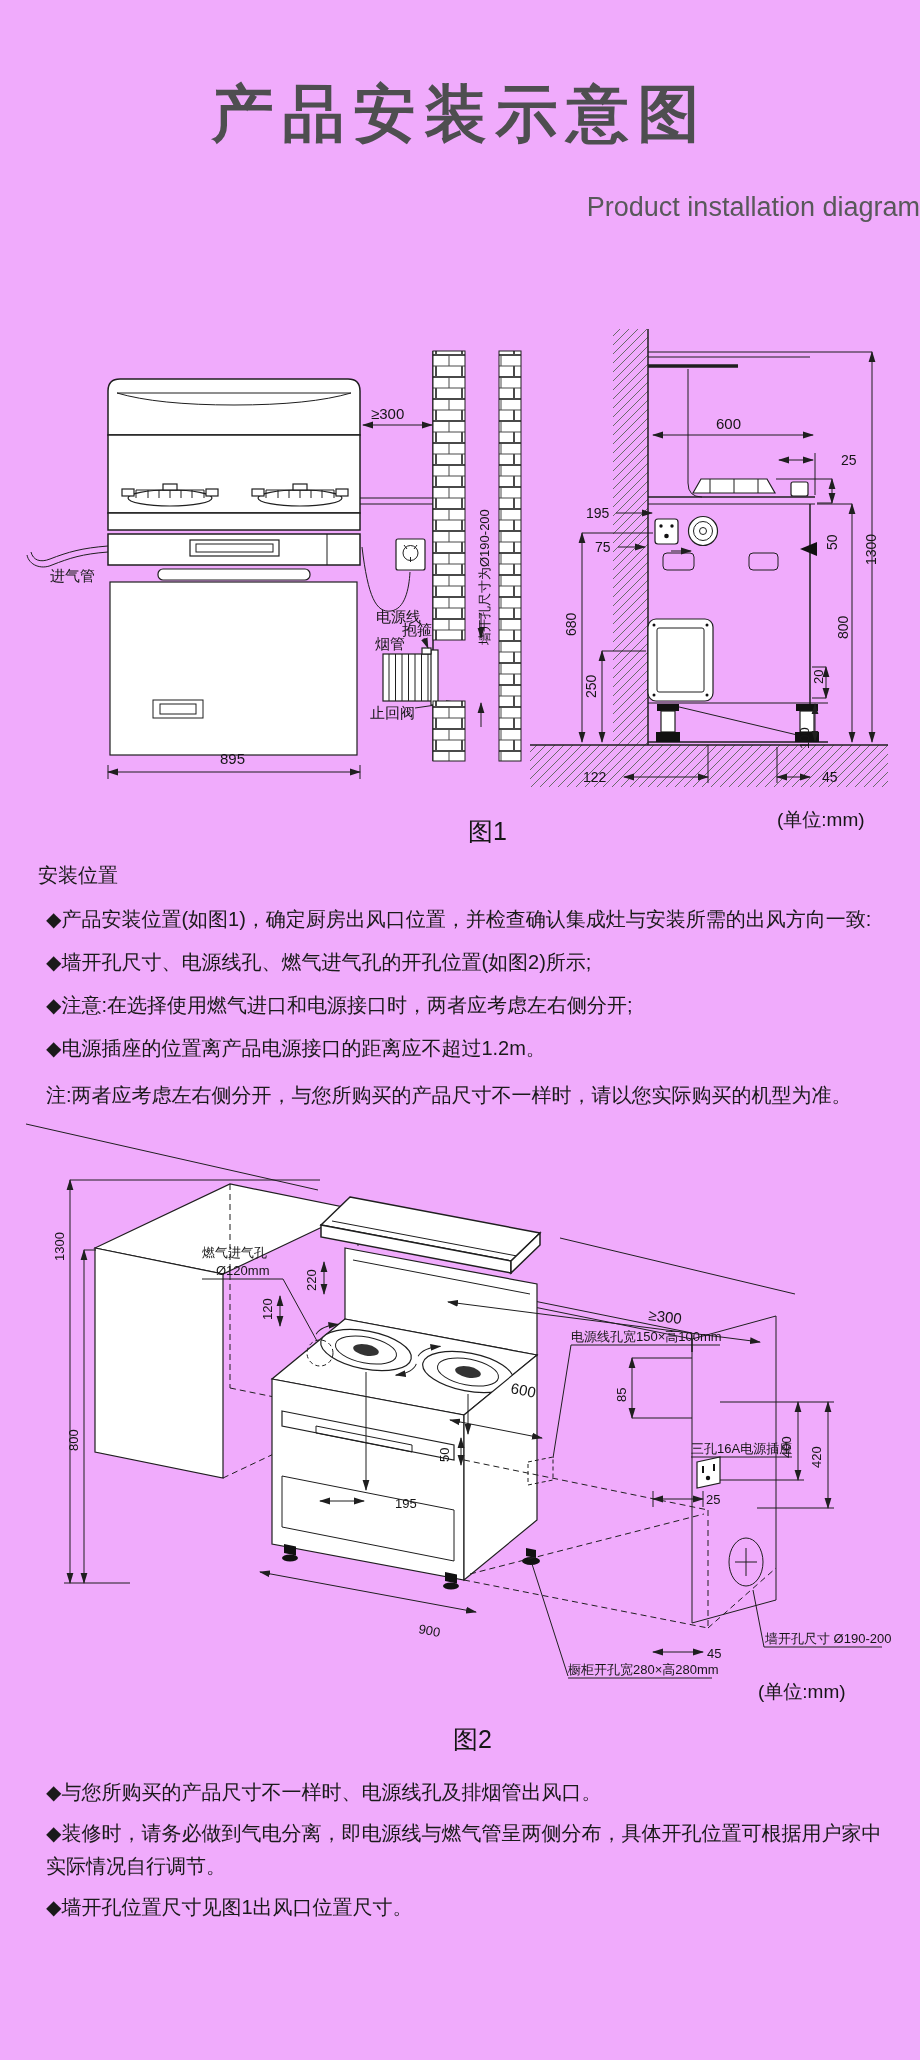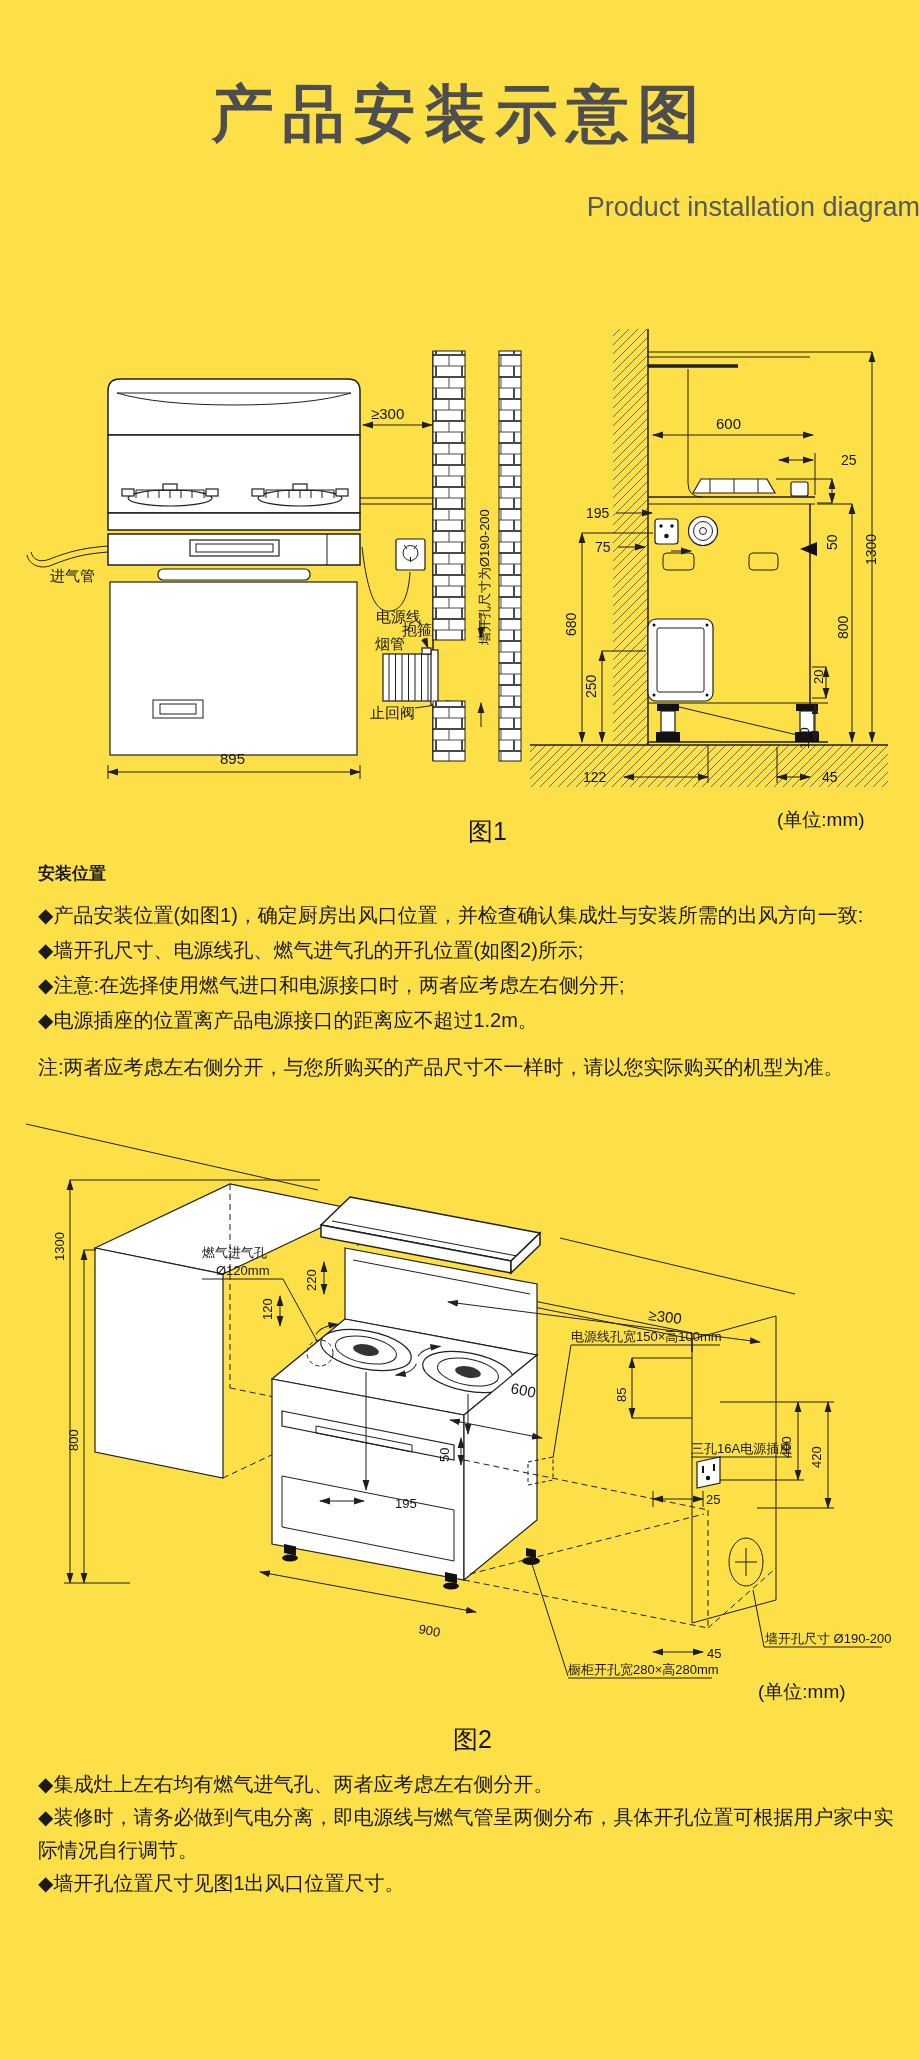--- a/index.html
+++ b/index.html
@@ -1,25 +1,25 @@
 <!DOCTYPE html>
 <html><head>
 <meta charset="utf-8">
 <style>
   html,body{margin:0;padding:0;background:#fff}
-  .page{position:relative;width:920px;height:2060px;background:#fde047;overflow:hidden;
+  .page{position:relative;width:920px;height:2060px;background:#f0abfc;overflow:hidden;
         font-family:"Liberation Sans","DejaVu Sans",sans-serif;color:#1a1a1a}
   .hdr-title{position:absolute;top:72px;left:0;width:100%;text-align:center;
         font-size:62px;font-weight:900;color:#4e4e50;letter-spacing:9px}
   .hdr-sub{position:absolute;top:192px;left:0;width:100%;text-align:right;
         font-size:27px;color:#58585a}
   .txt{position:absolute;left:38px;width:858px}
   #install{top:862px}
-  .txt h2{font-size:17px;font-weight:700;margin:0 0 13px 0;color:#1a1a1a}
-  .txt p{font-size:20px;line-height:35px;margin:0;color:#1a1a1a}
+  .txt h2{font-size:20px;font-weight:400;margin:0 0 13px 0;color:#1a1a1a}
+  .txt p{font-size:20px;line-height:35px;margin:8px;color:#1a1a1a}
   .txt p.note{margin-top:12px}
   #notes2{top:1768px}
   #notes2 p{line-height:33px}
   #notes2 p.note{margin-top:15px}
   svg.fig{position:absolute;left:20px}
   #fig1{top:245px}
   #fig2{top:1120px}
   svg text{font-family:"Liberation Sans","DejaVu Sans",sans-serif;fill:#161616}
   .ln{fill:none;stroke:#1f1f1f;stroke-width:1.5}
   .fw{fill:#fff;stroke:#1f1f1f;stroke-width:1.5}
@@ -320,18 +320,18 @@
       <text class="t13" transform="translate(398,513) rotate(10.5)">900</text>
       <text class="t15" transform="translate(490,273) rotate(11)">600</text>
       <path class="dim" d="M430,300 L522,318" marker-start="url(#ma)" marker-end="url(#ma)"></path>
     </g>
 
     <text class="t19" x="738" y="578">(单位:mm)</text>
     <text class="t25" x="433" y="628">图2</text>
   </svg>
 
   <div id="notes2" class="txt">
-    <p>◆集成灶上左右均有燃气进气孔、两者应考虑左右侧分开。</p>
+    <p>◆与您所购买的产品尺寸不一样时、电源线孔及排烟管出风口。</p>
     <p>◆装修时，请务必做到气电分离，即电源线与燃气管呈两侧分布，具体开孔位置可根据用户家中实际情况自行调节。</p>
     <p>◆墙开孔位置尺寸见图1出风口位置尺寸。</p>
   </div>
 
 </div>
 
 </body></html>

